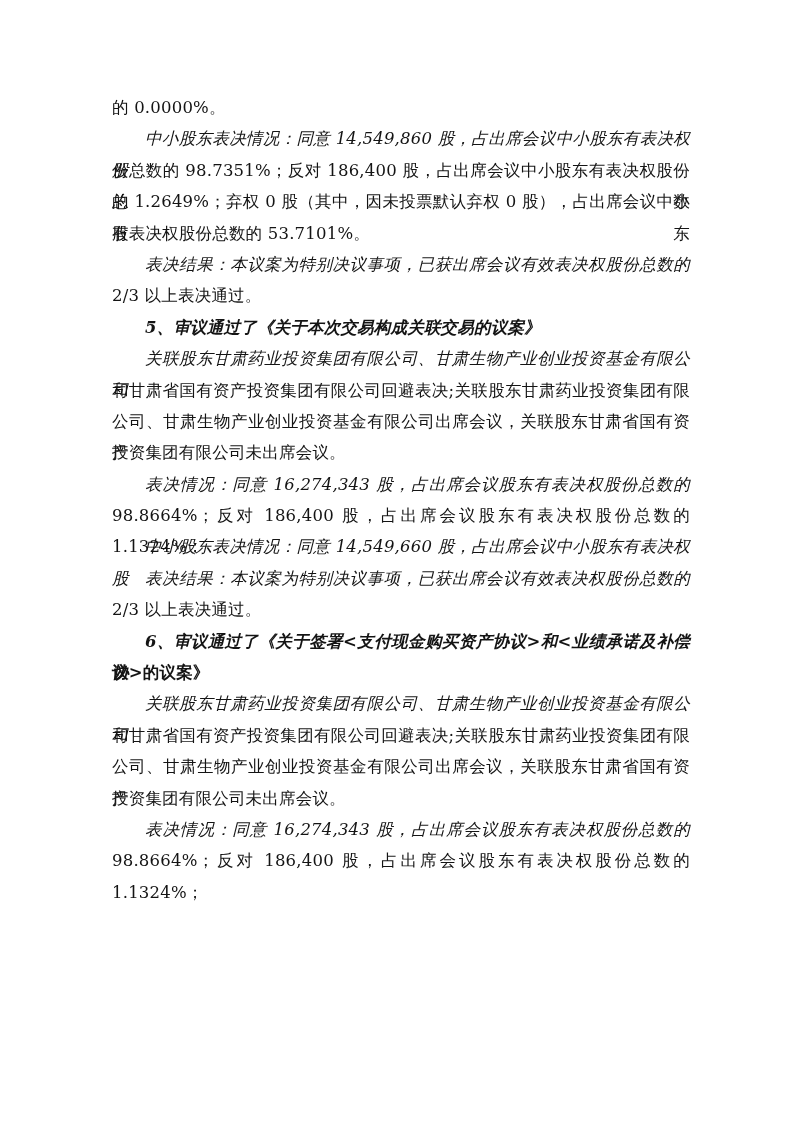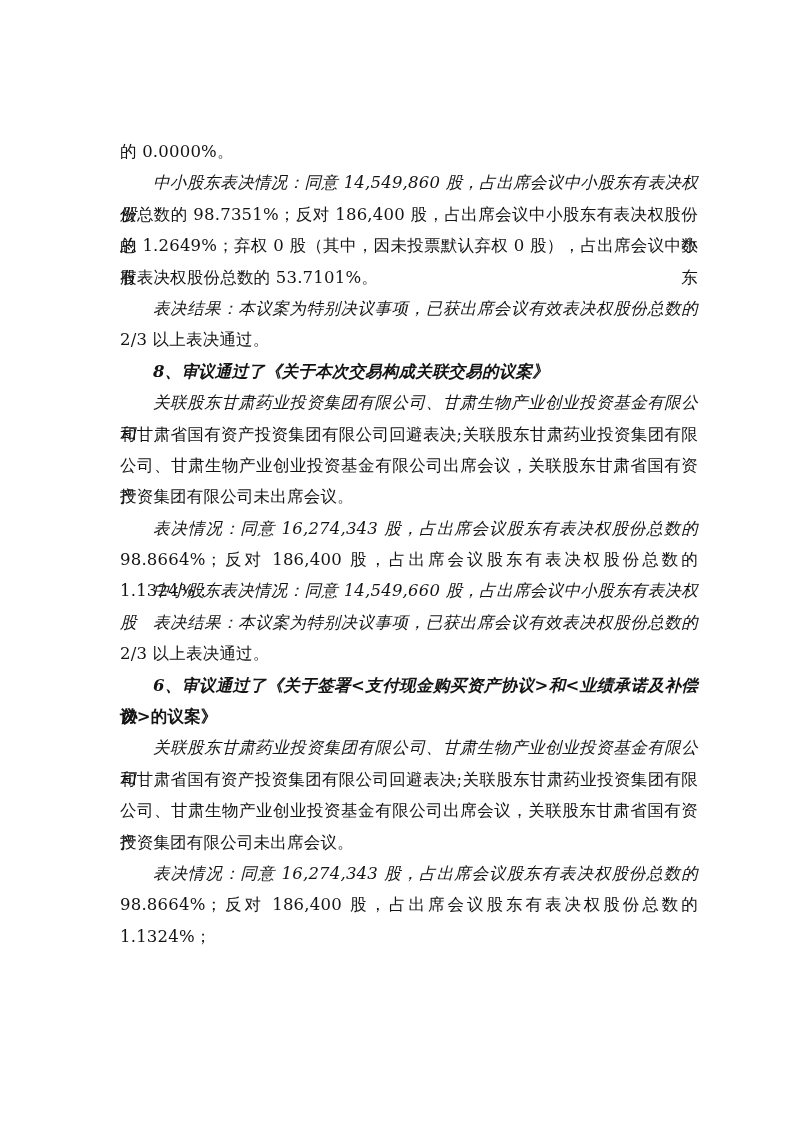--- a/index.html
+++ b/index.html
@@ -11,24 +11,23 @@
     position: relative;
     width: 793px;
     height: 1122px;
     background: #ffffff;
     overflow: hidden;
     font-family: "DejaVu Serif", "Liberation Serif", serif;
     color: #141414;
   }
   .text-block {
     position: absolute;
-    left: 120px;
+    left: 112px;
     top: 92px;
     width: 578px;
-    margin-top: 44px;
   }
   .line {
     font-size: 16.5px;
     line-height: 31.4px;
     height: 31.4px;
     text-align: justify;
     text-align-last: left;
     white-space: normal;
     letter-spacing: 0.2px;
   }
@@ -48,21 +47,21 @@
 
 <div class="page">
   <div class="text-block" id="text-block">
       <div class="line">的 0.0000%。</div>
       <div class="line j indent">中小股东表决情况：同意 14,549,860 股，占出席会议中小股东有表决权股</div>
       <div class="line j">份总数的 98.7351%；反对 186,400 股，占出席会议中小股东有表决权股份总数</div>
       <div class="line j">的 1.2649%；弃权 0 股（其中，因未投票默认弃权 0 股），占出席会议中小股东</div>
       <div class="line">有表决权股份总数的 53.7101%。</div>
       <div class="line j indent">表决结果：本议案为特别决议事项，已获出席会议有效表决权股份总数的</div>
       <div class="line">2/3 以上表决通过。</div>
-      <div class="line indent bold">8、审议通过了《关于本次交易构成关联交易的议案》</div>
+      <div class="line indent bold">5、审议通过了《关于本次交易构成关联交易的议案》</div>
       <div class="line j indent">关联股东甘肃药业投资集团有限公司、甘肃生物产业创业投资基金有限公司</div>
       <div class="line j">和甘肃省国有资产投资集团有限公司回避表决;关联股东甘肃药业投资集团有限</div>
       <div class="line j">公司、甘肃生物产业创业投资基金有限公司出席会议，关联股东甘肃省国有资产</div>
       <div class="line">投资集团有限公司未出席会议。</div>
       <div class="line j indent">表决情况：同意 16,274,343 股，占出席会议股东有表决权股份总数的</div>
       <div class="line j">98.8664%；反对 186,400 股，占出席会议股东有表决权股份总数的 1.1324%；</div>
       <div class="line j indent">中小股东表决情况：同意 14,549,660 股，占出席会议中小股东有表决权股</div>
       <div class="line j indent">表决结果：本议案为特别决议事项，已获出席会议有效表决权股份总数的</div>
       <div class="line">2/3 以上表决通过。</div>
       <div class="line j indent bold">6、审议通过了《关于签署&lt;支付现金购买资产协议&gt;和&lt;业绩承诺及补偿协</div>

